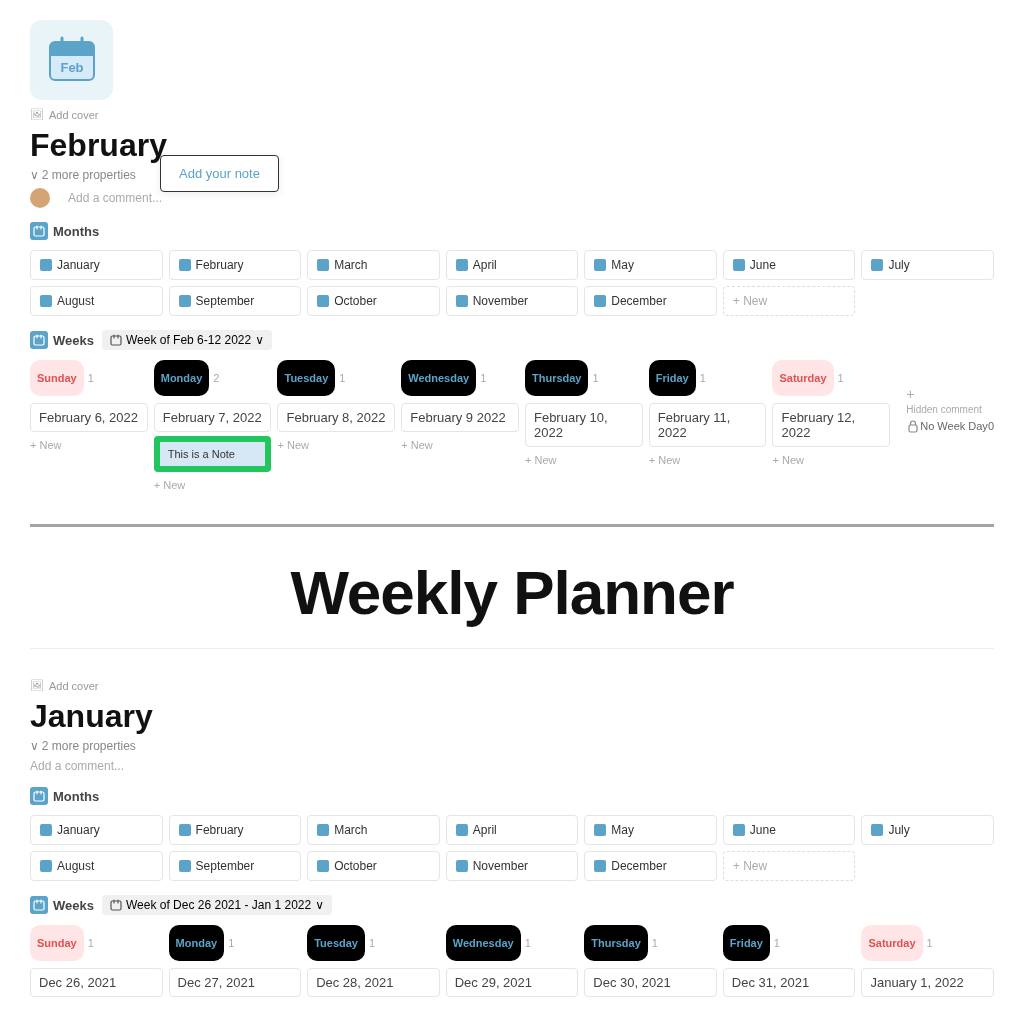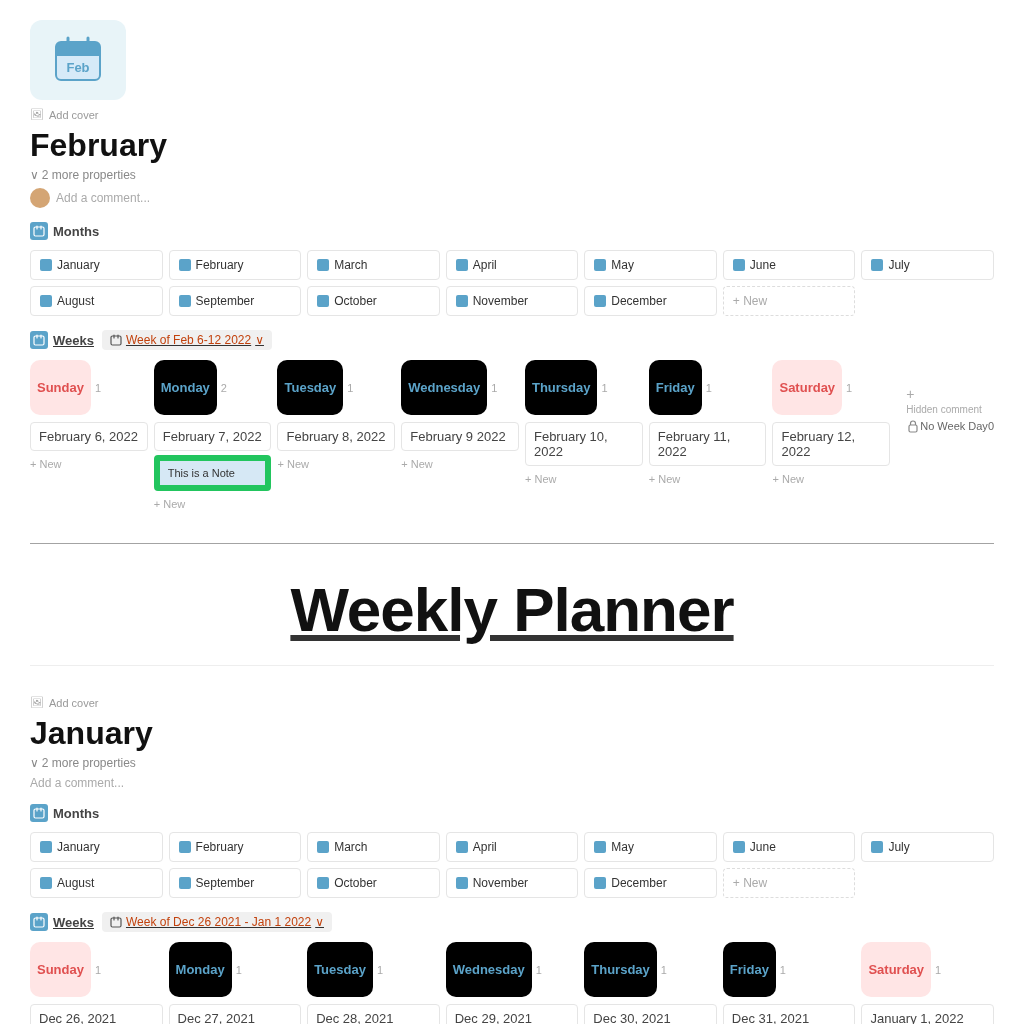--- a/index.html
+++ b/index.html
@@ -16,21 +16,21 @@
       padding: 20px 30px;
       position: relative;
     }
 
     
     .top-section {
       padding-bottom: 20px;
     }
 
     .icon-box {
-      width: 96px;
+      width: 83px;
       height: 80px;
       background: #e8f4f8;
       border-radius: 12px;
       display: flex;
       align-items: center;
       justify-content: center;
       margin-bottom: 8px;
     }
 
     .calendar-icon {
@@ -61,21 +61,21 @@
       cursor: pointer;
       margin-bottom: 6px;
       display: flex;
       align-items: center;
       gap: 3px;
     }
 
     .comment-row {
       display: flex;
       align-items: center;
-      gap: 6px;
+      gap: 18px;
       color: #aaa;
       font-size: 12px;
       margin-bottom: 14px;
     }
 
     .avatar-small {
       width: 20px;
       height: 20px;
       border-radius: 50%;
       background: #d4a574;
@@ -145,29 +145,28 @@
       cursor: pointer;
       background: #fff;
     }
 
     
     .weeks-header {
       display: flex;
       align-items: center;
       gap: 8px;
       margin-bottom: 10px;
-      text-decoration: underline;
     }
 
     .week-range {
       display: flex;
       align-items: center;
       gap: 4px;
       font-size: 12px;
-      color: #c2410c;
+      color: #000000;
       background: #f0f0f0;
       padding: 3px 8px;
       border-radius: 4px;
       cursor: pointer;
     }
 
     .weeks-board {
       display: grid;
       grid-template-columns: repeat(7, 1fr);
       gap: 6px;
@@ -181,24 +180,24 @@
     }
 
     .day-header {
       display: flex;
       align-items: center;
       gap: 4px;
       margin-bottom: 3px;
     }
 
     .day-label {
-      font-size: 13px;
+      font-size: 11px;
       font-weight: 600;
       color: #888;
-      padding: 20px 7px;
+      padding: 12px 7px;
       border-radius: 10px;
     }
 
     .day-label.sunday { background: #ffe5e5; color: #e05050; }
     .day-label.saturday { background: #ffe5e5; color: #e05050; }
     .day-label.weekday { background: #000000; color: #5ba3c9; }
 
     .day-count {
       font-size: 11px;
       color: #aaa;
@@ -247,24 +246,23 @@
       font-size: 11px;
       color: #666;
       display: flex;
       align-items: center;
     }
 
     
     .big-title-section {
       text-align: center;
       padding: 30px 0 20px;
-      border-top: 1px solid #a3a3a3;
+      border-top: 3px solid #a3a3a3;
       border-bottom: 1px solid #eee;
       margin: 10px 0 20px;
-      text-decoration: underline;
     }
 
     .big-title {
       font-size: 62px;
       font-weight: 900;
       color: #111;
       letter-spacing: -1px;
     }
 
     
@@ -495,20 +493,23 @@
               </svg>
             <span>No Week Day</span>
             <span>0</span>
           </div>
         </div>
       </div>
     </div>
 
   </div>
 
+  <div class="note-popup">
+    <span>Add your note</span>
+  </div>
 
   <div class="big-title-section">
     <h2 class="big-title">Weekly Planner</h2>
   </div>
 
   <div class="second-section">
 
 
     <div class="add-cover-row">
       <span>🖼</span>

